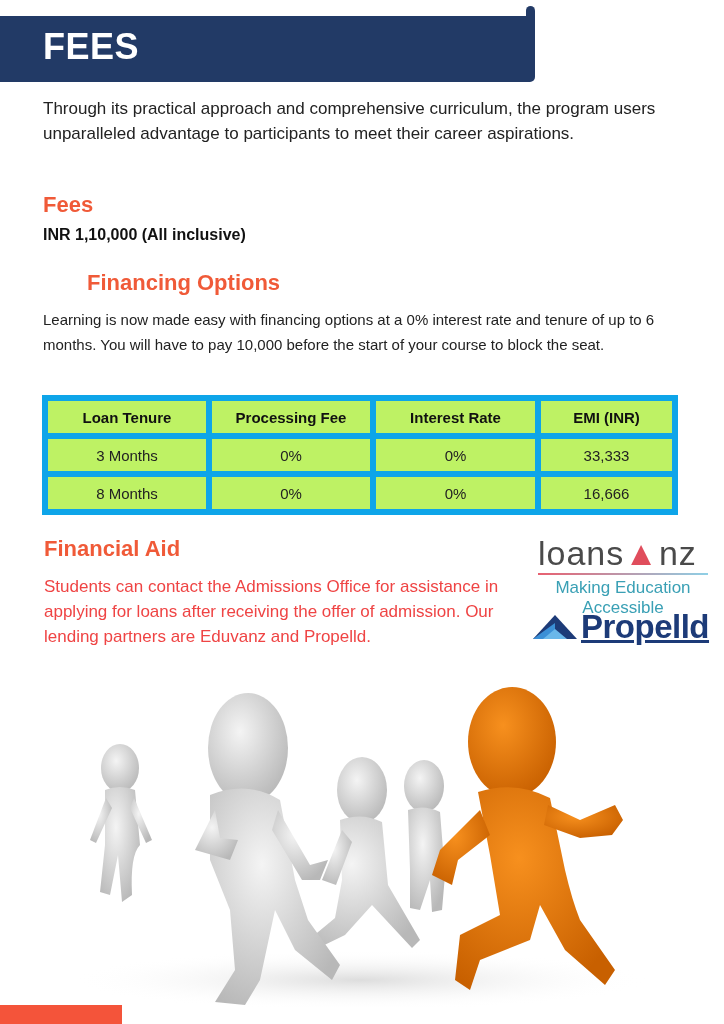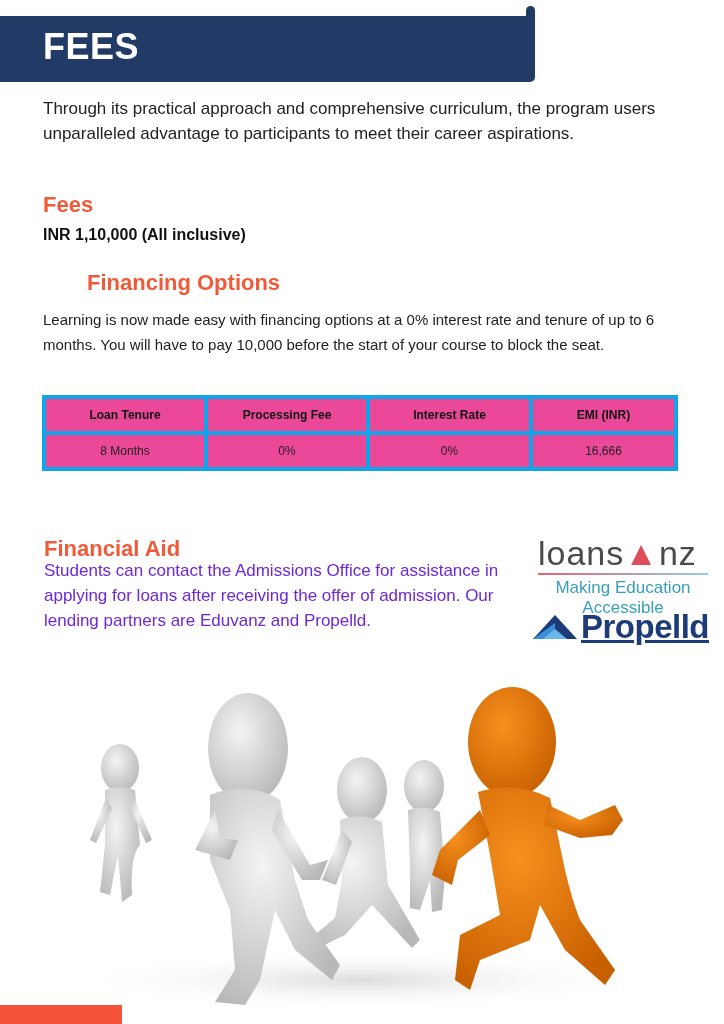--- a/index.html
+++ b/index.html
@@ -11,26 +11,26 @@
                   border-radius:5px 5px 0 0; }
   .banner h1 { margin:0; position:absolute; left:43px; top:10px; font-size:36px; font-weight:bold;
                color:#ffffff; letter-spacing:0.5px; }
   .intro { position:absolute; left:43px; top:96px; width:630px; font-size:17px; line-height:25px; color:#222; }
   .h2 { position:absolute; font-size:22px; font-weight:bold; color:#f05a38; margin:0; }
   .fees-h { left:43px; top:192px; }
   .fees-val { position:absolute; left:43px; top:226px; font-size:16px; font-weight:bold; color:#111; }
   .fin-h { left:43px; top:270px;margin-left:44px; }
   .fin-text { position:absolute; left:43px; top:307px; width:650px; font-size:15px; line-height:25px; color:#222; }
   table.loan { position:absolute; left:42px; top:395px; width:636px; border-collapse:collapse; }
-  table.loan th, table.loan td { background:#ec4899; border:4px solid #0ea5e9; text-align:center;
-                                  font-size:12px; height:32px; padding:0; }
+  table.loan th, table.loan td { background:#bef264; border:6px solid #0ea5e9; text-align:center;
+                                  font-size:15px; height:32px; padding:0; }
   table.loan th { font-weight:bold; color:#111; }
   table.loan td { color:#222; }
   .aid-h { left:44px; top:536px; }
-  .aid-text { position:absolute; left:44px; top:558px; width:470px; font-size:17px; line-height:25px; color:#6d28d9; }
+  .aid-text { position:absolute; left:44px; top:574px; width:470px; font-size:17px; line-height:25px; color:#ef4444; }
   .eduvanz { position:absolute; left:538px; top:535px; width:170px; }
   .eduvanz .word { font-size:34px; color:#4a4a4a; letter-spacing:1px; line-height:36px; font-weight:normal; }
   .eduvanz .word .a { color:#e04d5c; }
   .eduvanz .rule { height:2px; background:linear-gradient(90deg,#e86070,#8fd0e6); margin-top:2px; }
   .eduvanz .tag { font-size:17px; color:#3aa0b5; text-align:center; margin-top:3px; }
   .propelld { position:absolute; left:533px; top:608px; display:flex; align-items:center; }
   .propelld .word { font-size:33px; font-weight:bold; color:#1d3b78; margin-left:4px; letter-spacing:-0.5px;text-decoration:underline; }
   .illustration { position:absolute; left:60px; top:680px; width:610px; height:330px; }
   .footer-bar { position:absolute; left:0; top:1005px; width:122px; height:19px; background:#f4543a; }
 </style>
@@ -53,20 +53,26 @@
 <table class="loan">
   <thead>
     <tr>
       <th style="width:158px">Loan Tenure</th>
       <th style="width:158px">Processing Fee</th>
       <th style="width:159px">Interest Rate</th>
       <th>EMI (INR)</th>
     </tr>
   </thead>
   <tbody>
+    <tr>
+      <td>3 Months</td>
+      <td>0%</td>
+      <td>0%</td>
+      <td>33,333</td>
+    </tr>
     <tr>
       <td>8 Months</td>
       <td>0%</td>
       <td>0%</td>
       <td>16,666</td>
     </tr>
   </tbody>
 </table>
 
 <h2 class="h2 aid-h">Financial Aid</h2>

